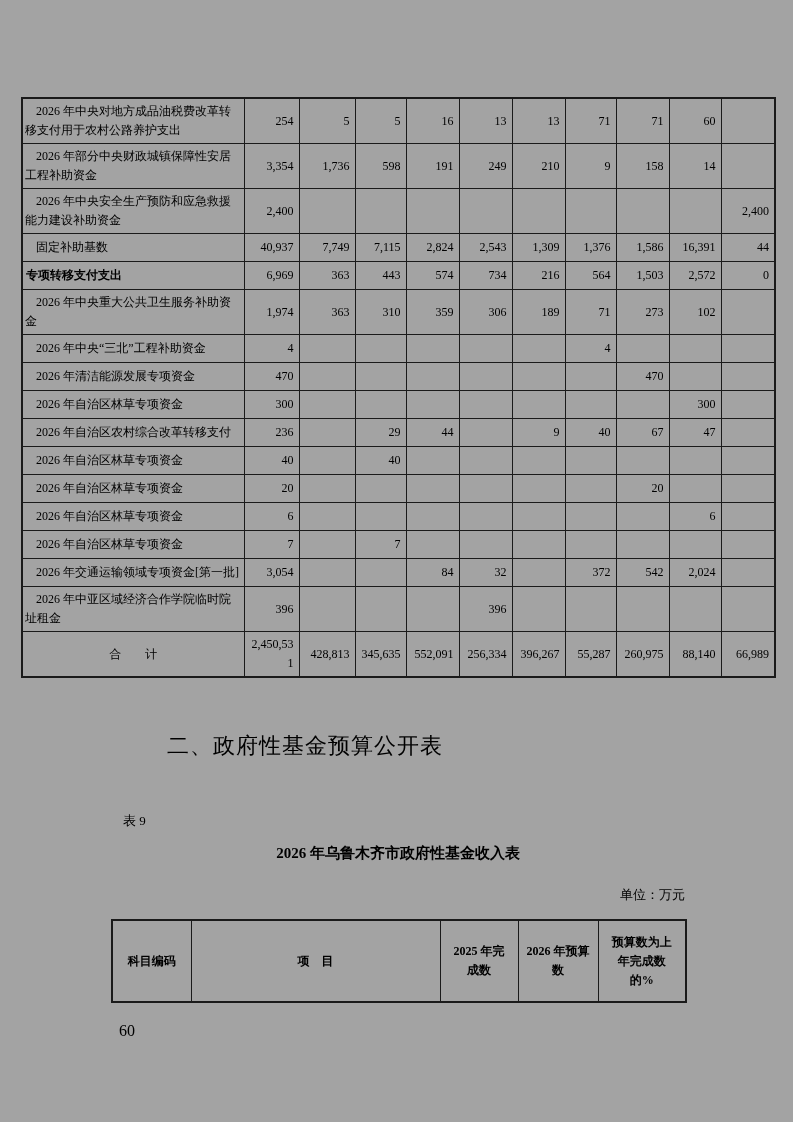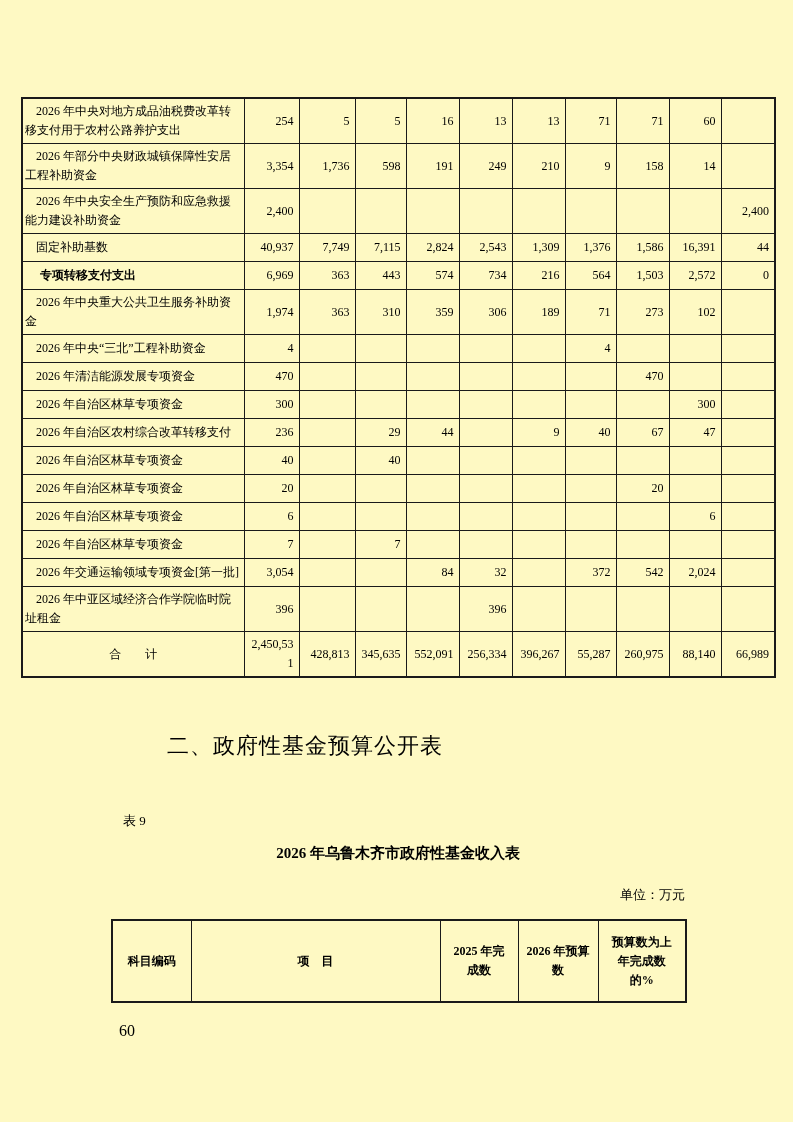--- a/index.html
+++ b/index.html
@@ -1,20 +1,20 @@
 <!DOCTYPE html>
 <html><head>
 <meta charset="utf-8">
 <style>
   html,body { margin:0; padding:0; background:#e8e8e8; }
   .page {
     position:relative;
     width:793px; height:1122px;
     margin:0 auto;
-    background:#fef9c3;
+    background:#a3a3a3;
     font-family:"Liberation Serif","DejaVu Serif",serif;
     color:#000;
     overflow:hidden;
   }
 
   
   table.t1 {
     position:absolute; left:21px; top:97px;
     width:753px;
     border-collapse:collapse; table-layout:fixed;
@@ -23,21 +23,21 @@
   table.t1 td {
     border:1px solid #1a1a1a;
     font-size:12px; line-height:19px;
     vertical-align:middle;
     padding:3px 2px;
     word-break:break-all;
     overflow:hidden;
   }
   table.t1 td.lbl { text-align:left; height:21px; }
   table.t1 td.lbl.item { text-indent:11px; }
-  table.t1 td.lbl.section { font-weight:bold; padding-left:17px; }
+  table.t1 td.lbl.section { font-weight:bold; padding-left:3px; }
   table.t1 td.lbl.total { text-align:center; text-indent:0; }
   table.t1 td.num { text-align:right; padding-right:5px; }
 
   
   .section-heading {
     position:absolute; left:167px; top:731px;
     margin:0;
     font-size:22px; font-weight:normal;
     letter-spacing:1px;
     font-family:"Liberation Serif","DejaVu Serif",serif;

